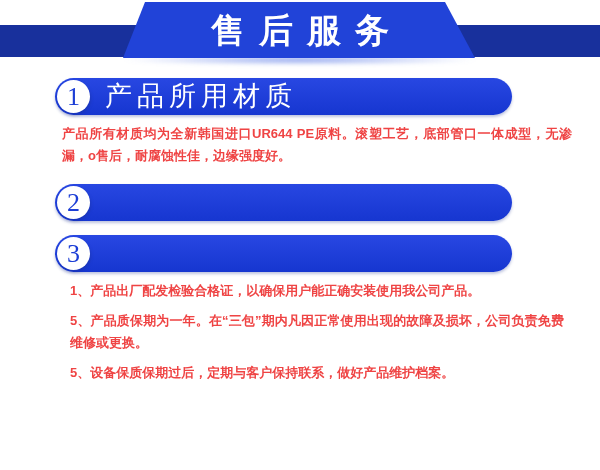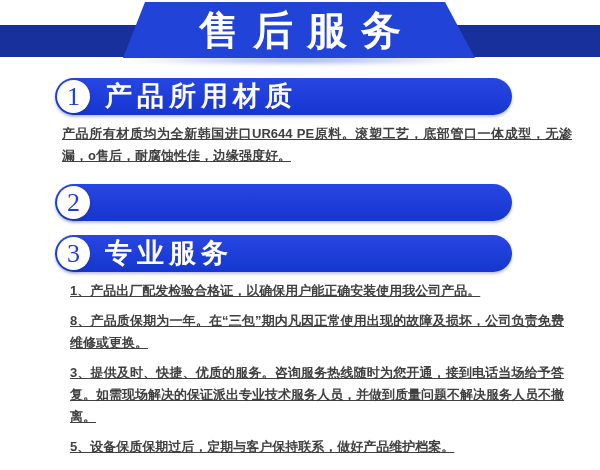--- a/index.html
+++ b/index.html
@@ -29,21 +29,21 @@
   .banner-trapezoid {
     position: absolute; top: 0; left: 0;
     width: 600px; height: 60px;
     background: #2143d8;
     clip-path: polygon(145px 2px, 445px 2px, 475px 58px, 123px 58px);
     display: flex; align-items: center; justify-content: center;
   }
   .banner-title {
     margin: 8px; padding-left: 14px; 
     color: #ffffff;
-    font-size: 40px;
+    font-size: 34px;
     font-weight: bold;
     letter-spacing: 14px;
     line-height: 1;
   }
 
   
   .section-bar {
     position: relative;
     margin: 0 0 0 55px;
     width: 457px; height: 37px;
@@ -64,36 +64,35 @@
     display: flex; align-items: center; justify-content: center;
     font-family: "Liberation Serif", "DejaVu Serif", serif;
     font-size: 26px;
     color: #1c3ed6;
     box-shadow: 1px 2px 3px rgba(30, 50, 140, 0.35);
   }
   .section-title {
     margin: 0 0 0 15px;
     color: #ffffff;
     font-size: 27px;
-    font-weight: bold;
+    font-weight: normal;
     letter-spacing: 5px;
     line-height: 1;
     white-space: nowrap;
   }
 
   
   .section-body {
     margin: 8px 26px 0 62px;
     width: 510px;
-    color: #404040;
+    color: #ef4444;
     font-size: 13px;
     font-weight: bold;
     line-height: 22px;
     text-align: justify;
-    text-decoration: underline;
   }
   .service-list { margin-top: 6px; }
   .service-item { margin: 8px; }
 </style>
 </head>
 <body>
 
 <div class="page">
 
   <header class="banner">
@@ -120,24 +119,22 @@
         <span>2</span>
       </span>
     </div>
   </section>
 
   <section>
     <div class="section-bar bar-3">
       <span class="number-badge">
         <span>3</span>
       </span>
-      <h2 class="section-title">专业服务</h2>
     </div>
     <div class="section-body service-list">
       <p class="service-item">1、产品出厂配发检验合格证，以确保用户能正确安装使用我公司产品。</p>
-      <p class="service-item">8、产品质保期为一年。在“三包”期内凡因正常使用出现的故障及损坏，公司负责免费维修或更换。</p>
-      <p class="service-item">3、提供及时、快捷、优质的服务。咨询服务热线随时为您开通，接到电话当场给予答复。如需现场解决的保证派出专业技术服务人员，并做到质量问题不解决服务人员不撤离。</p>
+      <p class="service-item">5、产品质保期为一年。在“三包”期内凡因正常使用出现的故障及损坏，公司负责免费维修或更换。</p>
       <p class="service-item">5、设备保质保期过后，定期与客户保持联系，做好产品维护档案。</p>
 
     </div>
   </section>
 
 </div>
 
 </body></html>

